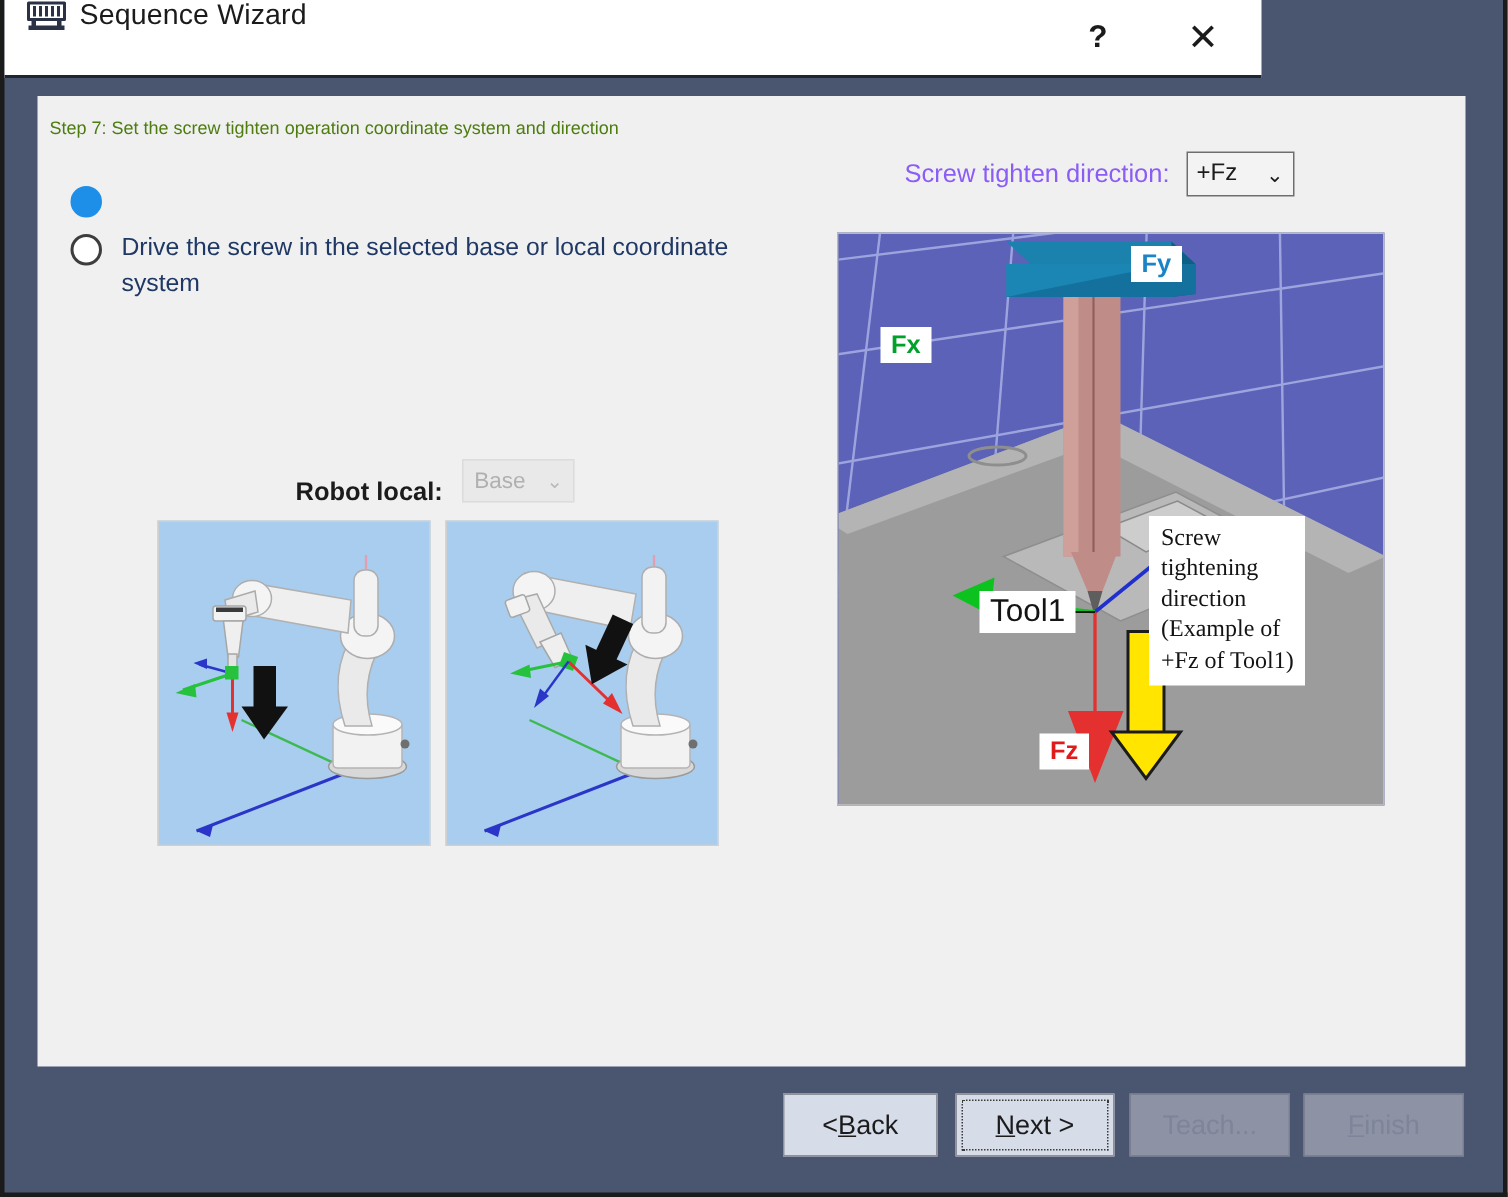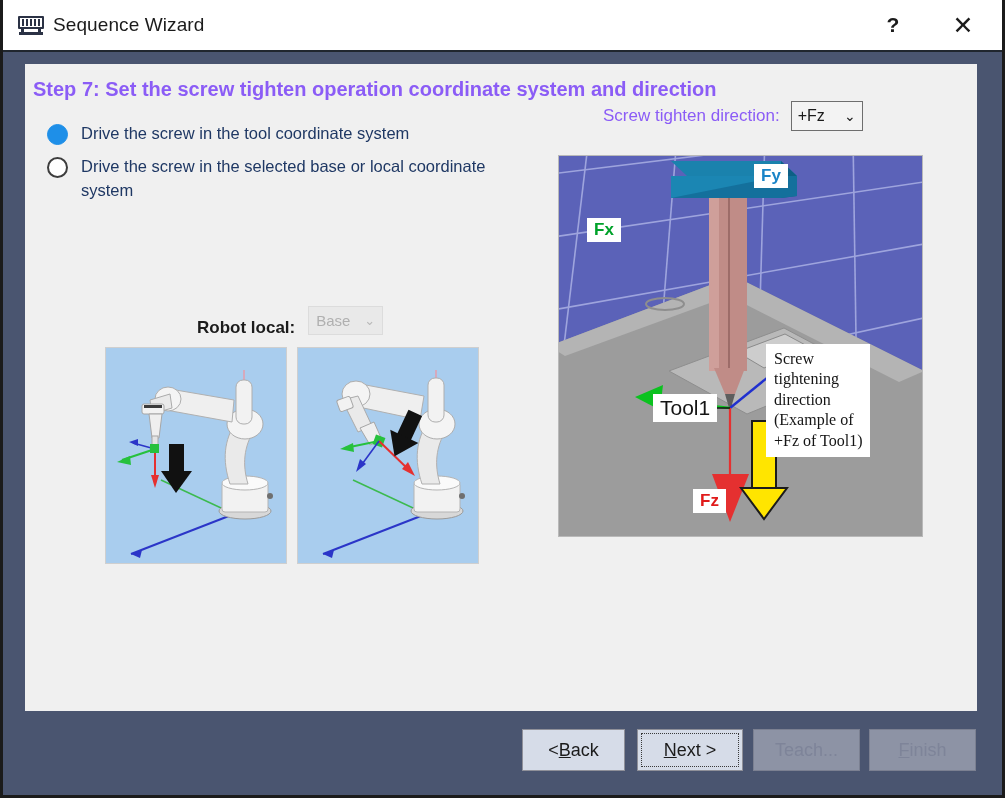--- a/index.html
+++ b/index.html
@@ -16,24 +16,24 @@
     width: 1005px; height: 798px;
     background: #4a5570;
     border-left: 3px solid #1b1b1b;
     border-right: 3px solid #1b1b1b;
     border-bottom: 3px solid #1b1b1b;
   }
 
   
   .titlebar {
     position: absolute; left: 0; top: 0;
-    width: 999px; height: 52px;
+    width: 838px; height: 52px;
     background: #ffffff;
     border-bottom: 2px solid #20262e;
-    display: flex; align-items: center;
+    display: flex; align-items: flex-start;
   }
   .title-icon {
     margin-left: 15px; width: 26px; height: 20px;
     position: relative; flex: none;
   }
   .title-icon .chip-body {
     position: absolute; left: 0; top: 1px;
     width: 26px; height: 13px;
     background: #ffffff;
     border: 2px solid #2b3245;
@@ -75,21 +75,21 @@
 
   
   .content {
     position: absolute; left: 22px; top: 64px;
     width: 952px; height: 647px;
     background: #f0f0f0;
   }
 
   .step-heading {
     position: absolute; left: 8px; top: 14px;
-    font-size: 20px; font-weight: 700; color: #8b5cf6;
+    font-size: 12px; font-weight: 400; color: #4d7c0f;
     white-space: nowrap;
   }
 
   
   .radio-group { position: absolute; left: 22px; top: 58px; width: 440px; }
   .radio-row { display: flex; align-items: flex-start; margin-bottom: 9px; }
   .radio-mark {
     flex: none; width: 21px; height: 21px; border-radius: 50%;
     margin-top: 2px; margin-right: 13px;
   }
@@ -213,21 +213,20 @@
     </div>
   </div>
 
   <div class="content">
 
     <div class="step-heading">Step 7: Set the screw tighten operation coordinate system and direction</div>
 
     <div class="radio-group">
       <div class="radio-row">
         <div class="radio-mark on"></div>
-        <div class="radio-label">Drive the screw in the tool coordinate system</div>
       </div>
       <div class="radio-row">
         <div class="radio-mark off"></div>
         <div class="radio-label">Drive the screw in the selected base or local coordinate system</div>
       </div>
     </div>
 
     <div class="robot-local-row">
       <div class="robot-local-label">Robot local:</div>
       <div class="select-disabled">

